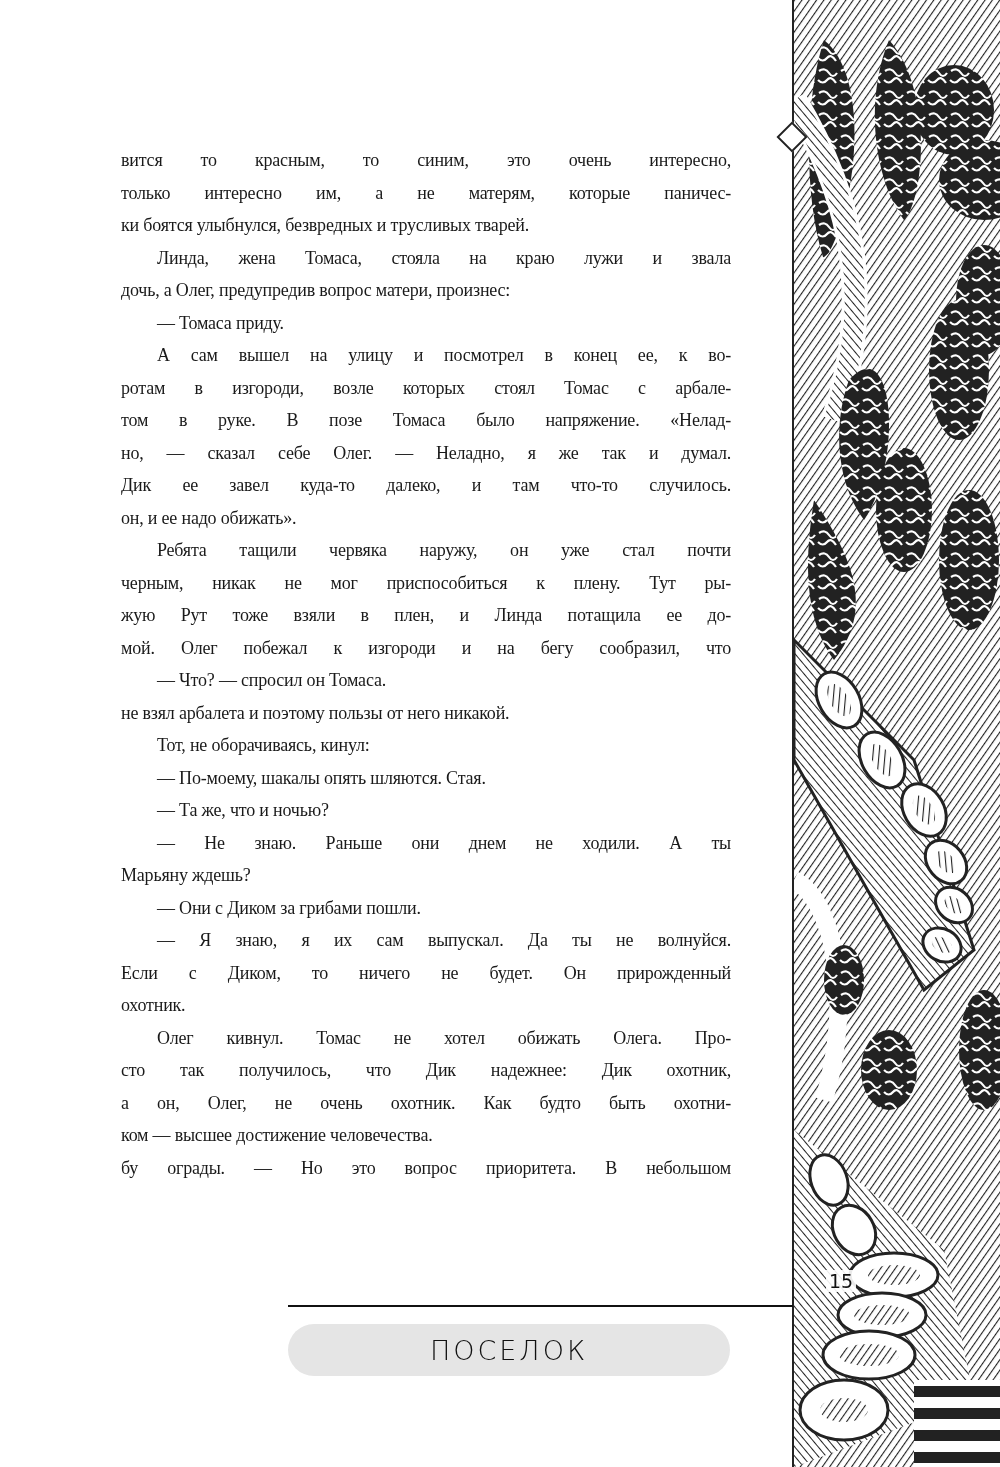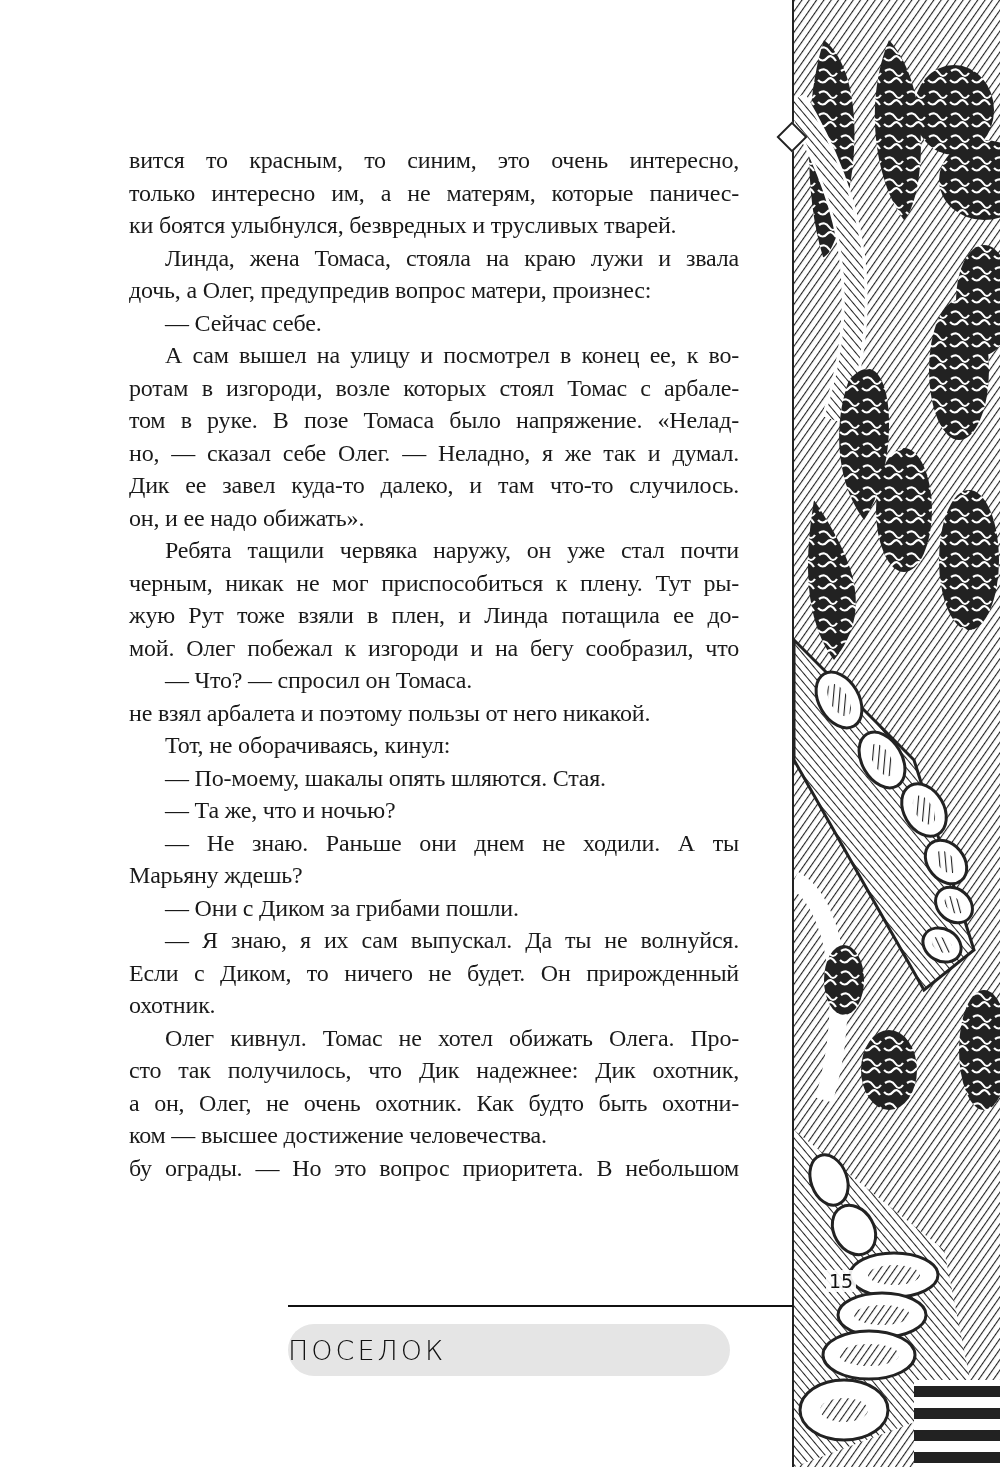--- a/index.html
+++ b/index.html
@@ -2,34 +2,34 @@
 <html><head>
   <meta charset="utf-8">
   <style>
     html, body { margin: 0; padding: 0; }
     body {
       width: 1000px; height: 1467px; position: relative; overflow: hidden;
       background: #ffffff; color: #1a1a1a;
       font-family: "Liberation Serif", "DejaVu Serif", serif;
     }
     .text-block {
-      position: absolute; left: 129px; top: 144px; width: 610px;
-      font-size: 24px; line-height: 32.5px;
+      position: absolute; left: 121px; top: 144px; width: 610px;
+      font-size: 18px; line-height: 32.5px;
       text-align: justify; letter-spacing: -0.2px;
     }
     .line { display: block; white-space: nowrap; text-align-last: justify; text-align: justify; }
     .line.last { text-align-last: left; }
     .line.indent { padding-left: 36px; }
     .rule {
       position: absolute; left: 288px; top: 1305px; width: 505px; height: 2px; background: #111;
     }
     .pill {
       position: absolute; left: 288px; top: 1324px; width: 442px; height: 52px;
       background: #e5e5e5; border-radius: 26px;
-      display: flex; align-items: center; 
+      display: flex; align-items: center; justify-content: center;
     }
     .pill span {
       font-family: "DejaVu Sans", sans-serif; font-size: 27px; letter-spacing: 3px;
       font-weight: 300; color: #111;
     }
     .panel {
       position: absolute; left: 792px; top: 0; width: 208px; height: 1467px;
       border-left: 2px solid #222; overflow: hidden; background: #fff;
     }
     .panel svg { position: absolute; left: 0; top: 0; }
@@ -44,21 +44,21 @@
   </style>
 </head>
 <body>
 
 <div class="text-block" id="text-block">
     <span class="line">вится то красным, то синим, это очень интересно,</span>
     <span class="line">только интересно им, а не матерям, которые паничес-</span>
     <span class="line last">ки боятся улыбнулся, безвредных и трусливых тварей.</span>
     <span class="line indent">Линда, жена Томаса, стояла на краю лужи и звала</span>
     <span class="line last">дочь, а Олег, предупредив вопрос матери, произнес:</span>
-    <span class="line indent last">— Сейчас себе.</span>
+    <span class="line indent last">— Томаса приду.</span>
     <span class="line indent">А сам вышел на улицу и посмотрел в конец ее, к во-</span>
     <span class="line">ротам в изгороди, возле которых стоял Томас с арбале-</span>
     <span class="line">том в руке. В позе Томаса было напряжение. «Нелад-</span>
     <span class="line">но, — сказал себе Олег. — Неладно, я же так и думал.</span>
     <span class="line">Дик ее завел куда-то далеко, и там что-то случилось.</span>
     <span class="line last">он, и ее надо обижать».</span>
     <span class="line indent">Ребята тащили червяка наружу, он уже стал почти</span>
     <span class="line">черным, никак не мог приспособиться к плену. Тут ры-</span>
     <span class="line">жую Рут тоже взяли в плен, и Линда потащила ее до-</span>
     <span class="line">мой. Олег побежал к изгороди и на бегу сообразил, что</span>

